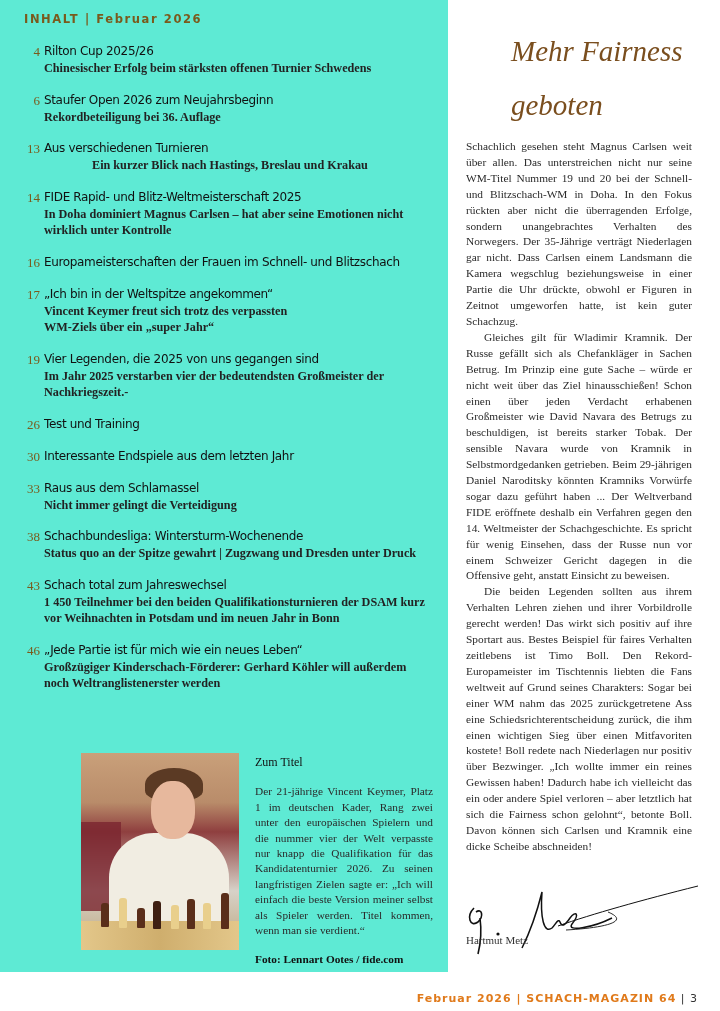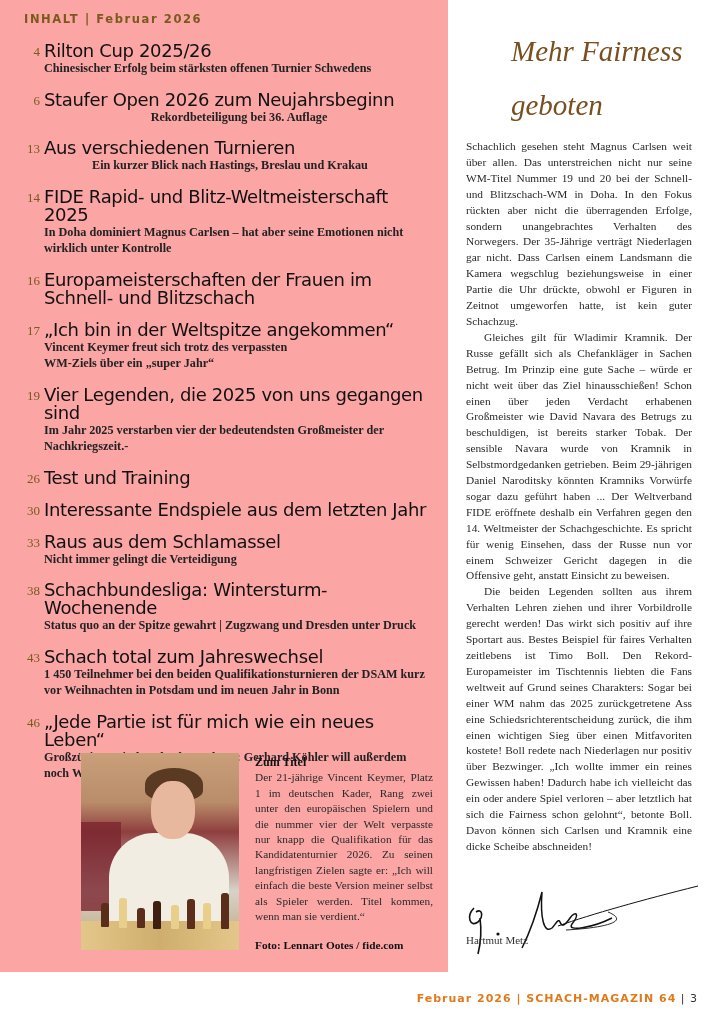--- a/index.html
+++ b/index.html
@@ -4,35 +4,35 @@
 <style>
   html, body { margin: 0; padding: 0; }
   body {
     width: 720px; height: 1011px; position: relative; overflow: hidden;
     background: #ffffff;
     font-family: "Liberation Serif", serif;
     color: #1a1a1a;
   }
   .toc-panel {
     position: absolute; left: 0; top: 0; width: 448px; height: 972px;
-    background: #fca5a5;
+    background: #5eead4;
   }
   .toc-header {
     position: absolute; left: 24px; top: 12px;
     font-family: "DejaVu Sans", sans-serif; font-weight: bold;
     font-size: 11.5px; letter-spacing: 1.6px; color: #7a5a1c;
   }
   .toc-list { position: absolute; left: 24px; top: 42px; width: 410px; }
   .toc-entry { position: relative; padding-left: 20px; margin-bottom: 14px; }
   .toc-page {
     position: absolute; left: 0; top: 2px; width: 16px; text-align: right;
     font-family: "Liberation Serif", serif; font-size: 13px; color: #7a5a1c;
   }
   .toc-title {
-    font-family: "DejaVu Sans", sans-serif; font-size: 18px; font-weight: 500;
+    font-family: "DejaVu Sans", sans-serif; font-size: 12px; font-weight: 500;
     color: #111; letter-spacing: -0.35px; line-height: 18px;
   }
   .toc-sub {
     font-family: "Liberation Serif", serif; font-weight: bold;
     font-size: 12.2px; line-height: 16.5px; color: #222;
   }
   .photo {
     position: absolute; left: 81px; top: 753px; width: 158px; height: 197px;
     overflow: hidden;
     background: linear-gradient(180deg, #c9a07a 0%, #b98c6a 25%, #8f3f3f 40%, #d7d2c8 70%, #bda57c 100%);
@@ -40,21 +40,21 @@
   .photo .bg-left { position: absolute; left: 0; top: 35%; width: 40px; height: 45%; background: #7a2530; opacity: .8; }
   .photo .sweater { position: absolute; left: 28px; top: 80px; width: 120px; height: 95px; background: #f1ede2; border-radius: 45px 45px 8px 8px; }
   .photo .face { position: absolute; left: 70px; top: 28px; width: 44px; height: 58px; background: #e7b89d; border-radius: 45%; }
   .photo .hair { position: absolute; left: 64px; top: 15px; width: 58px; height: 32px; background: #5b3a24; border-radius: 50% 50% 30% 30%; }
   .photo .board { position: absolute; left: 0; top: 168px; width: 158px; height: 29px; background: linear-gradient(90deg,#e3c78a,#cfae6d,#e3c78a); }
   .photo .piece { position: absolute; width: 8px; border-radius: 3px 3px 1px 1px; }
   .caption {
     position: absolute; left: 255px; top: 755px; width: 178px;
     font-family: "Liberation Serif", serif; font-size: 11.3px; line-height: 15.4px; color: #2a2a2a;
   }
-  .caption-title { font-weight: bold; font-size: 12px; color: #111; }
+  .caption-title { font-weight: normal; font-size: 12px; margin-bottom: 14px; color: #111; }
   .caption-body { text-align: justify; }
   .caption-credit { font-weight: bold; margin-top: 14px; color: #111; }
   .editorial-title {
     position: absolute; left: 466px; top: 24px; width: 240px;
     font-family: "Liberation Serif", serif; font-style: italic;
     font-size: 29px; line-height: 54px; color: #7a4e1e; margin-left: 45px;
   }
   .editorial-body {
     position: absolute; left: 466px; top: 139px; width: 226px;
     font-family: "Liberation Serif", serif; font-size: 11.35px; line-height: 15.9px;
@@ -81,21 +81,21 @@
   <div class="toc-header">INHALT | Februar 2026</div>
   <div class="toc-list" id="toc-list">
       <div class="toc-entry">
         <span class="toc-page">4</span>
         <div class="toc-title">Rilton Cup 2025/26</div>
         <div class="toc-sub" style="white-space: pre-line;">Chinesischer Erfolg beim stärksten offenen Turnier Schwedens</div>
       </div>
       <div class="toc-entry">
         <span class="toc-page">6</span>
         <div class="toc-title">Staufer Open 2026 zum Neujahrsbeginn</div>
-        <div class="toc-sub" style="white-space: pre-line; text-align: center;">Rekordbeteiligung bei 36. Auflage</div>
+        <div class="toc-sub" style="white-space: pre-line;">Rekordbeteiligung bei 36. Auflage</div>
       </div>
       <div class="toc-entry">
         <span class="toc-page">13</span>
         <div class="toc-title">Aus verschiedenen Turnieren</div>
         <div class="toc-sub" style="white-space: pre-line; margin-left: 48px;">Ein kurzer Blick nach Hastings, Breslau und Krakau</div>
       </div>
       <div class="toc-entry">
         <span class="toc-page">14</span>
         <div class="toc-title">FIDE Rapid- und Blitz-Weltmeisterschaft 2025</div>
         <div class="toc-sub" style="white-space: pre-line;">In Doha dominiert Magnus Carlsen – hat aber seine Emotionen nicht wirklich unter Kontrolle</div>

